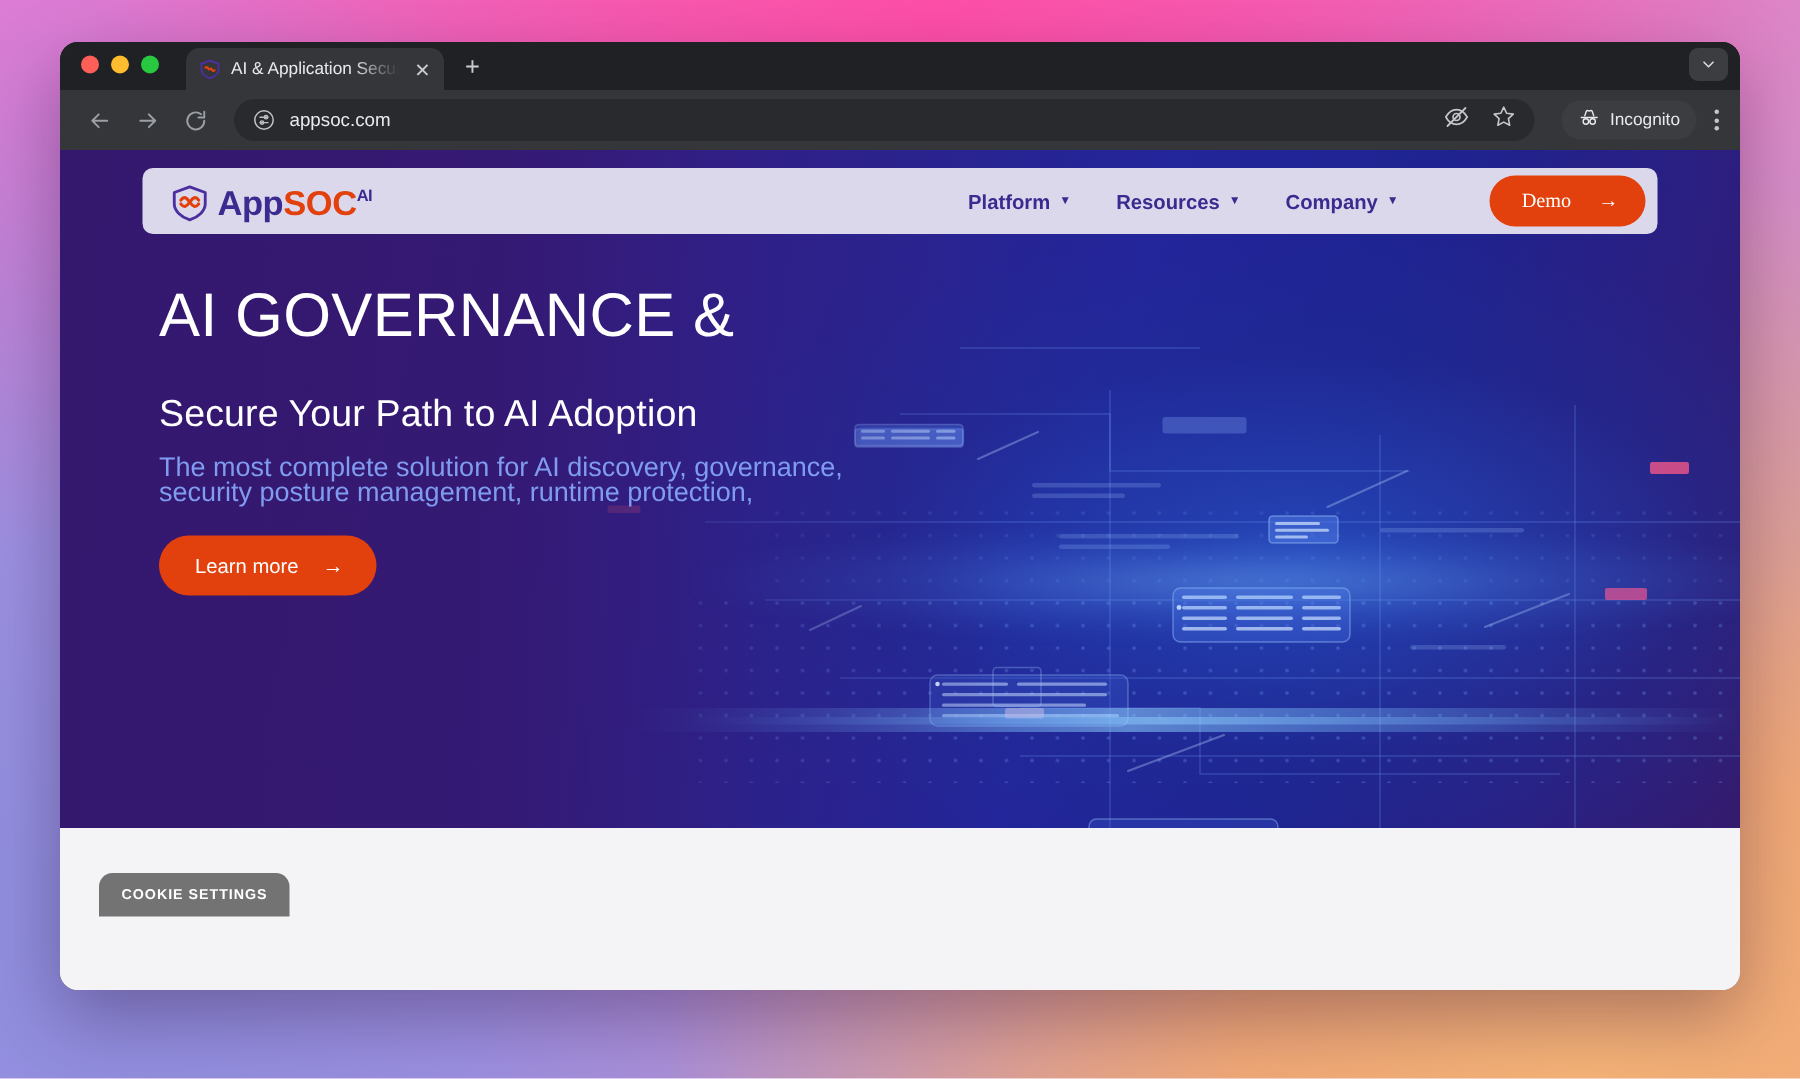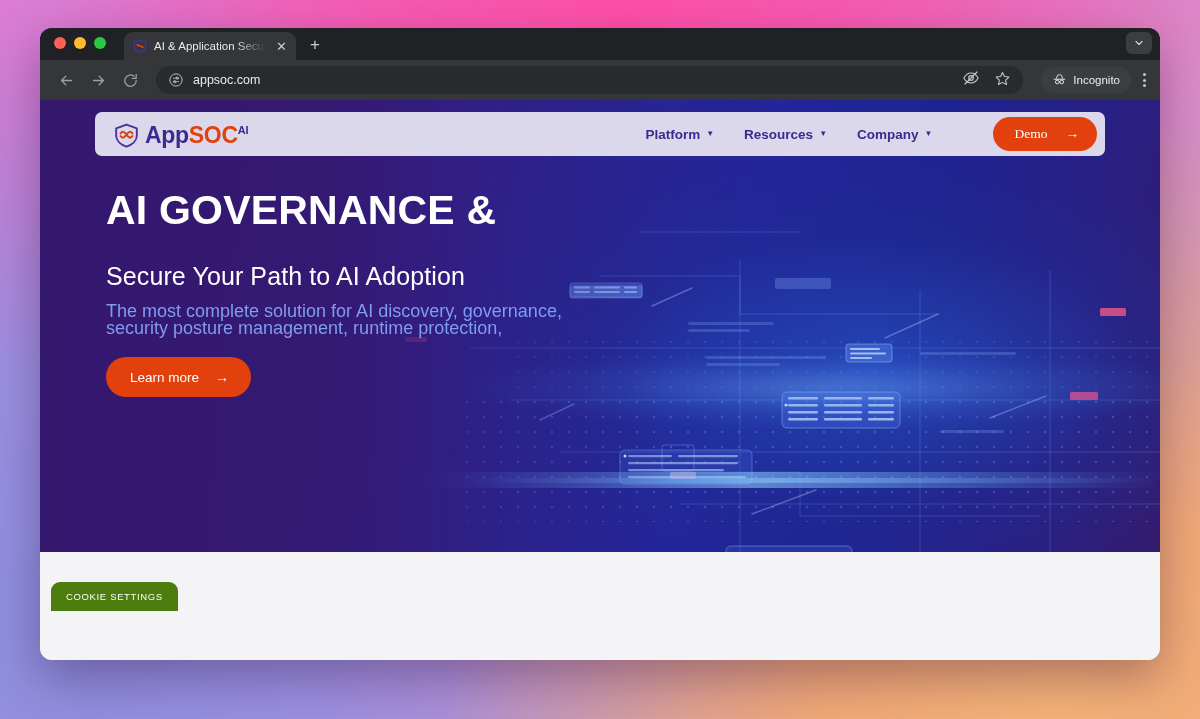--- a/index.html
+++ b/index.html
@@ -166,21 +166,21 @@
     background: linear-gradient(90deg, rgba(52,24,110,.96) 0%, rgba(52,24,110,.80) 26%, rgba(48,28,125,.30) 42%, rgba(40,35,150,0) 56%);
   }
 
   .hero-inner {
     position: relative;
     padding: 88px 0 0 66px;
   }
   .h1 {
     color: #ffffff;
     font-size: 41px;
-    font-weight: 700;
+    font-weight: 400;
     letter-spacing: .2px;
     line-height: 1.08;
   }
   .h1-accent {
     color: #fbbd16;
     font-size: 35px;
     font-weight: 700;
     letter-spacing: .4px;
     margin-top: 13px;
     line-height: 1.08;
@@ -258,26 +258,26 @@
   }
 
   
   .below {
     position: relative;
     height: 108px;
     background: #f4f4f6;
   }
   .cookie-chip {
     position: absolute;
-    left: 11px;
+    left: 26px;
     top: 30px;
-    background: #4d7c0f;
+    background: #737373;
     color: #ffffff;
     font-size: 9.5px;
-    font-weight: 400;
+    font-weight: 700;
     letter-spacing: .65px;
     padding: 9px 15px;
     border-radius: 9px 9px 0 0;
     cursor: pointer;
   }
 </style>
 </head>
 <body>
 
 <div id="desktop">

